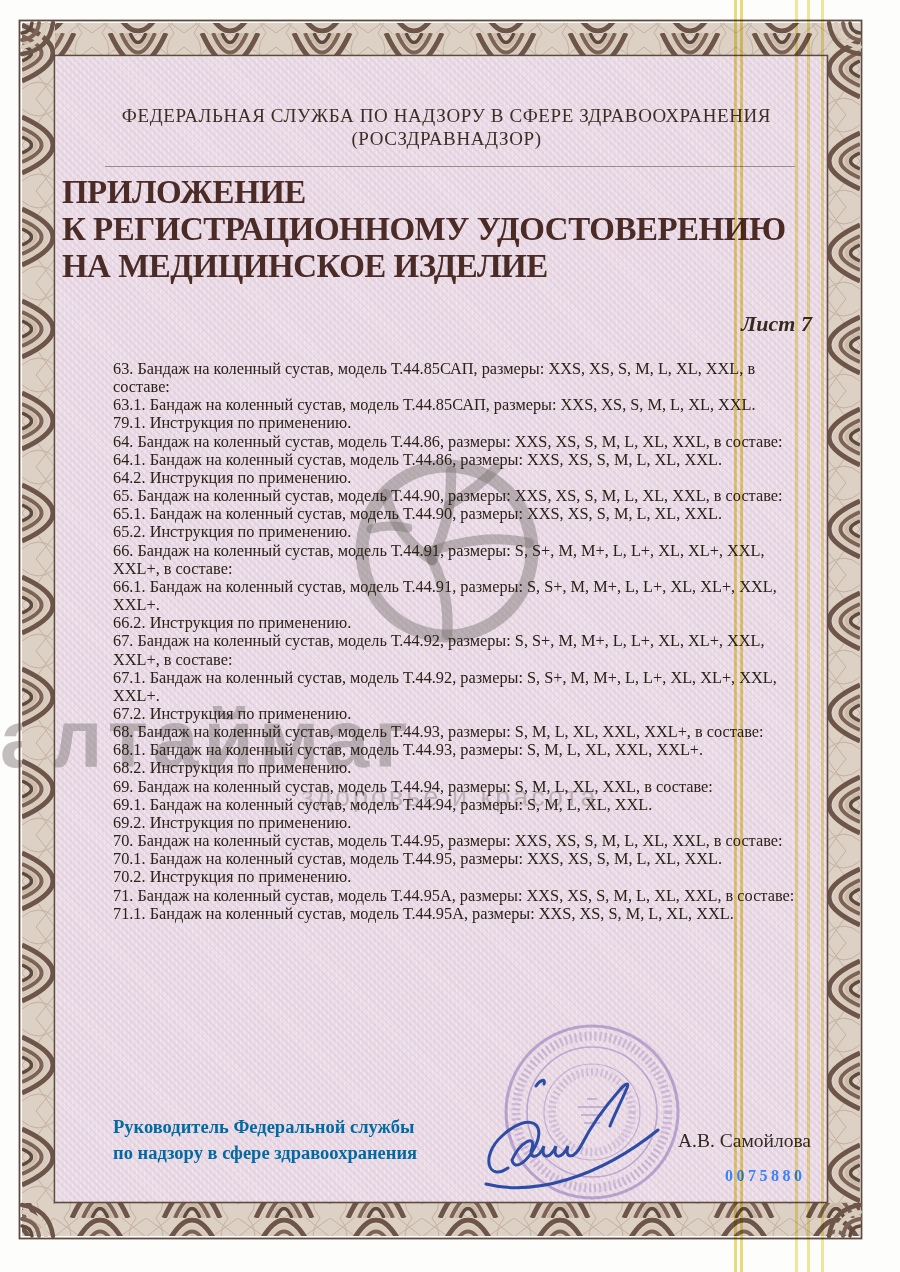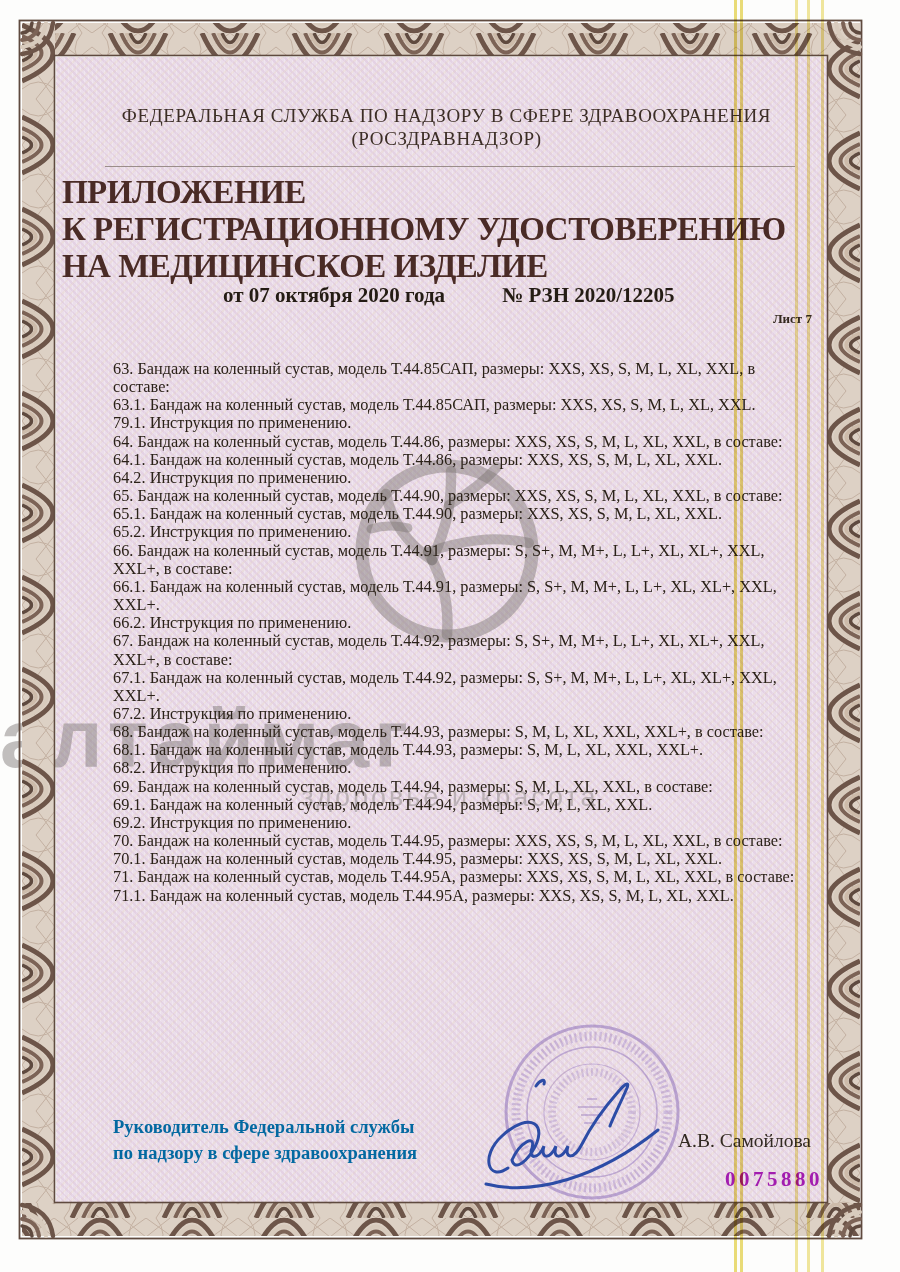--- a/index.html
+++ b/index.html
@@ -24,27 +24,27 @@
   
   .content{position:absolute;left:56px;top:57px;width:793px;height:1145px;z-index:2;color:#2a2118;}
   .agency{position:absolute;left:-6px;right:6px;top:47px;text-align:center;
           font-size:19px;line-height:23px;letter-spacing:.6px;color:#3c2e26;}
   .divider{position:absolute;left:49px;top:109px;width:690px;height:1px;background:#8d807a;opacity:.85;}
   .doc-title{position:absolute;left:-6px;right:6px;top:116px;text-align:left;
              font-weight:bold;font-size:34px;line-height:37px;letter-spacing:-.5px;color:#4a2b26;}
   .doc-title span{display:block;transform:scaleX(.97);}
   .issue-row{position:absolute;left:167px;top:226px;display:flex;gap:57px;
              font-weight:bold;font-size:21px;color:#241c14;white-space:nowrap;}
-  .sheet{position:absolute;right:37px;top:254px;font-weight:bold;font-size:13px;color:#352a20;}
+  .sheet{position:absolute;right:37px;top:254px;font-weight:bold;font-size:22px;color:#352a20;font-style:italic;}
   .items{position:absolute;left:57px;top:303px;width:700px;font-size:16.3px;line-height:18.15px;}
   .items p{margin:0;}
   .sig-pos{position:absolute;left:57px;top:1058px;font-weight:bold;font-size:18.5px;line-height:25.5px;color:#0369a1;}
   .sig-name{position:absolute;left:622px;top:1073px;font-weight:normal;font-size:19.5px;color:#322a22;white-space:nowrap;}
-  .serial{position:absolute;left:669px;top:1110px;font-weight:bold;font-size:21px;
-          letter-spacing:3.5px;color:#a21caf;white-space:nowrap;}
+  .serial{position:absolute;left:669px;top:1110px;font-weight:bold;font-size:16px;
+          letter-spacing:3.5px;color:#3b82f6;white-space:nowrap;}
   
   .stamp-svg{position:absolute;left:495px;top:1015px;z-index:3;pointer-events:none;}
   .signature-svg{position:absolute;left:470px;top:1058px;z-index:4;pointer-events:none;}
   .frame-svg{position:absolute;left:0;top:0;z-index:5;pointer-events:none;}
   .stripe{position:absolute;top:0;height:1272px;z-index:6;background:#e3cf3e;mix-blend-mode:multiply;pointer-events:none;}
   .stripe.s1{left:734px;width:2.5px;opacity:.70;}
   .stripe.s2{left:740px;width:2.5px;opacity:.70;}
   .stripe.s3{left:795px;width:3px;opacity:.50;}
   .stripe.s4{left:807px;width:3px;opacity:.50;}
   .stripe.s5{left:821px;width:3px;opacity:.50;}
@@ -73,24 +73,20 @@
   <div class="content">
     <div class="agency">
       <div>ФЕДЕРАЛЬНАЯ СЛУЖБА ПО НАДЗОРУ В СФЕРЕ ЗДРАВООХРАНЕНИЯ</div>
       <div>(РОСЗДРАВНАДЗОР)</div>
     </div>
     <div class="divider"></div>
     <div class="doc-title">
       <span>ПРИЛОЖЕНИЕ</span>
       <span>К РЕГИСТРАЦИОННОМУ УДОСТОВЕРЕНИЮ</span>
       <span>НА МЕДИЦИНСКОЕ ИЗДЕЛИЕ</span>
-    </div>
-    <div class="issue-row">
-      <span>от  07 октября 2020 года</span>
-      <span>№  РЗН 2020/12205</span>
     </div>
     <div class="sheet">Лист  7</div>
 
     <div class="items">
         <p>63. Бандаж на коленный сустав, модель Т.44.85САП, размеры: XXS, XS, S, M, L, XL, XXL, в составе:</p>
         <p>63.1. Бандаж на коленный сустав, модель Т.44.85САП, размеры: XXS, XS, S, M, L, XL, XXL.</p>
         <p>79.1. Инструкция по применению.</p>
         <p>64. Бандаж на коленный сустав, модель Т.44.86, размеры: XXS, XS, S, M, L, XL, XXL, в составе:</p>
         <p>64.1. Бандаж на коленный сустав, модель Т.44.86, размеры: XXS, XS, S, M, L, XL, XXL.</p>
         <p>64.2. Инструкция по применению.</p>
@@ -104,20 +100,21 @@
         <p>67.1. Бандаж на коленный сустав, модель Т.44.92, размеры: S, S+, M, M+, L, L+, XL, XL+, XXL, XXL+.</p>
         <p>67.2. Инструкция по применению.</p>
         <p>68. Бандаж на коленный сустав, модель Т.44.93, размеры: S, M, L, XL, XXL, XXL+, в составе:</p>
         <p>68.1. Бандаж на коленный сустав, модель Т.44.93, размеры: S, M, L, XL, XXL, XXL+.</p>
         <p>68.2. Инструкция по применению.</p>
         <p>69. Бандаж на коленный сустав, модель Т.44.94, размеры: S, M, L, XL, XXL, в составе:</p>
         <p>69.1. Бандаж на коленный сустав, модель Т.44.94, размеры: S, M, L, XL, XXL.</p>
         <p>69.2. Инструкция по применению.</p>
         <p>70. Бандаж на коленный сустав, модель Т.44.95, размеры: XXS, XS, S, M, L, XL, XXL, в составе:</p>
         <p>70.1. Бандаж на коленный сустав, модель Т.44.95, размеры: XXS, XS, S, M, L, XL, XXL.</p>
+        <p>70.2. Инструкция по применению.</p>
         <p>71. Бандаж на коленный сустав, модель Т.44.95А, размеры: XXS, XS, S, M, L, XL, XXL, в составе:</p>
         <p>71.1. Бандаж на коленный сустав, модель Т.44.95А, размеры: XXS, XS, S, M, L, XL, XXL.</p>
       </div>
 
     <div class="sig-pos">
       <div>Руководитель Федеральной службы</div>
       <div>по надзору в сфере здравоохранения</div>
     </div>
     <div class="sig-name">А.В. Самойлова</div>
     <div class="serial">0075880</div>

